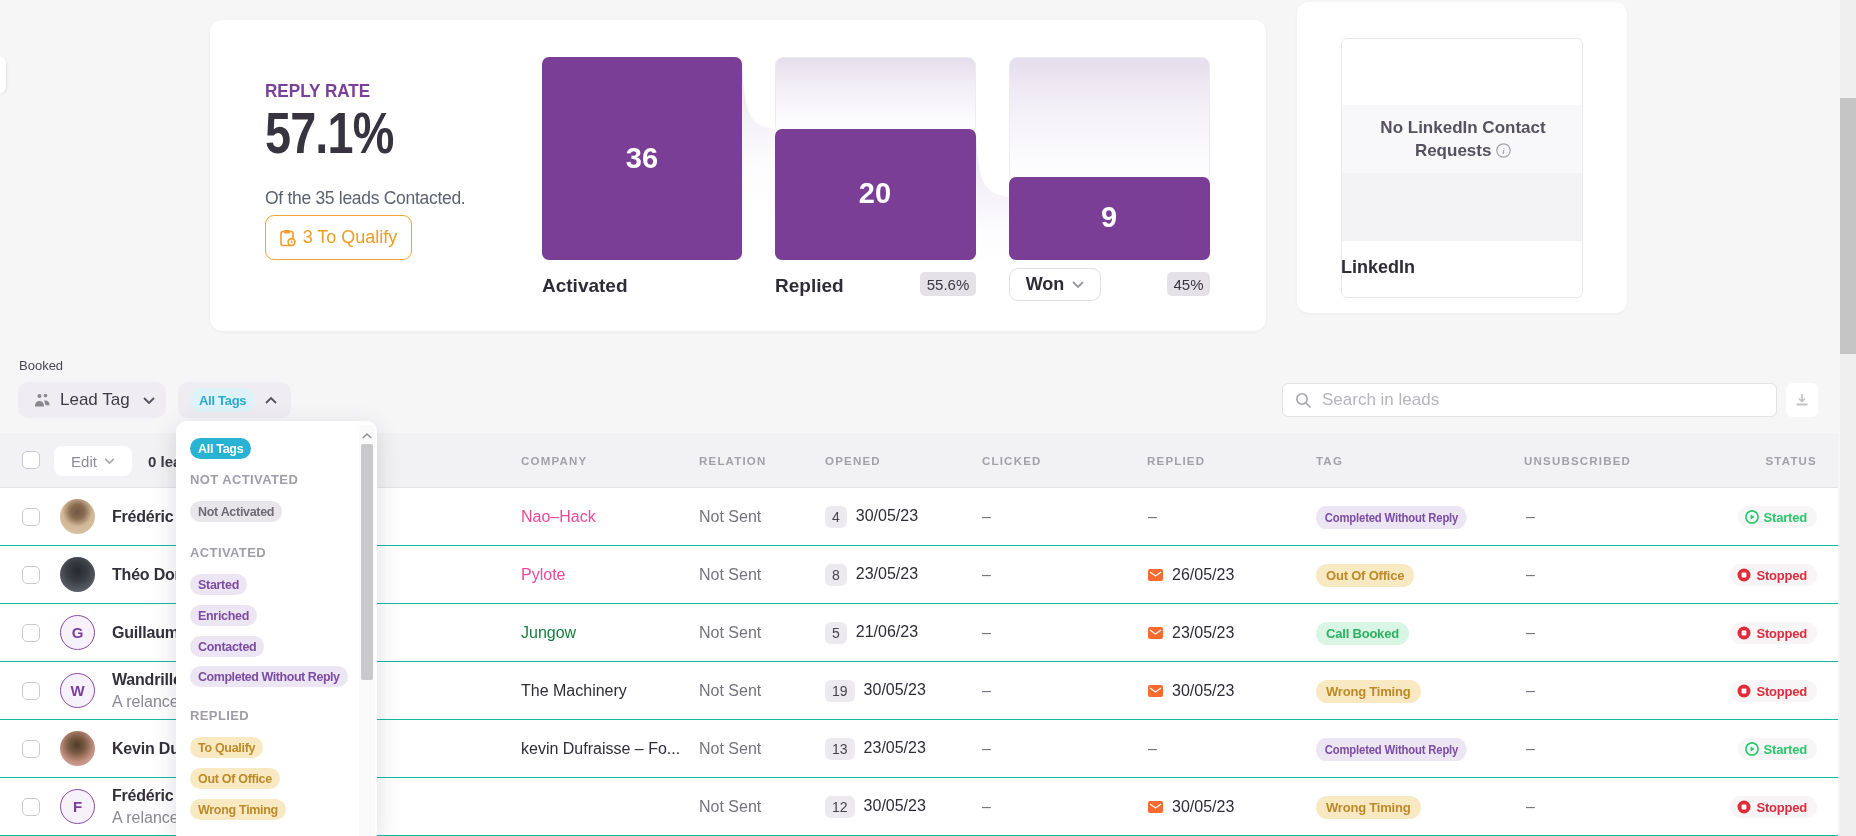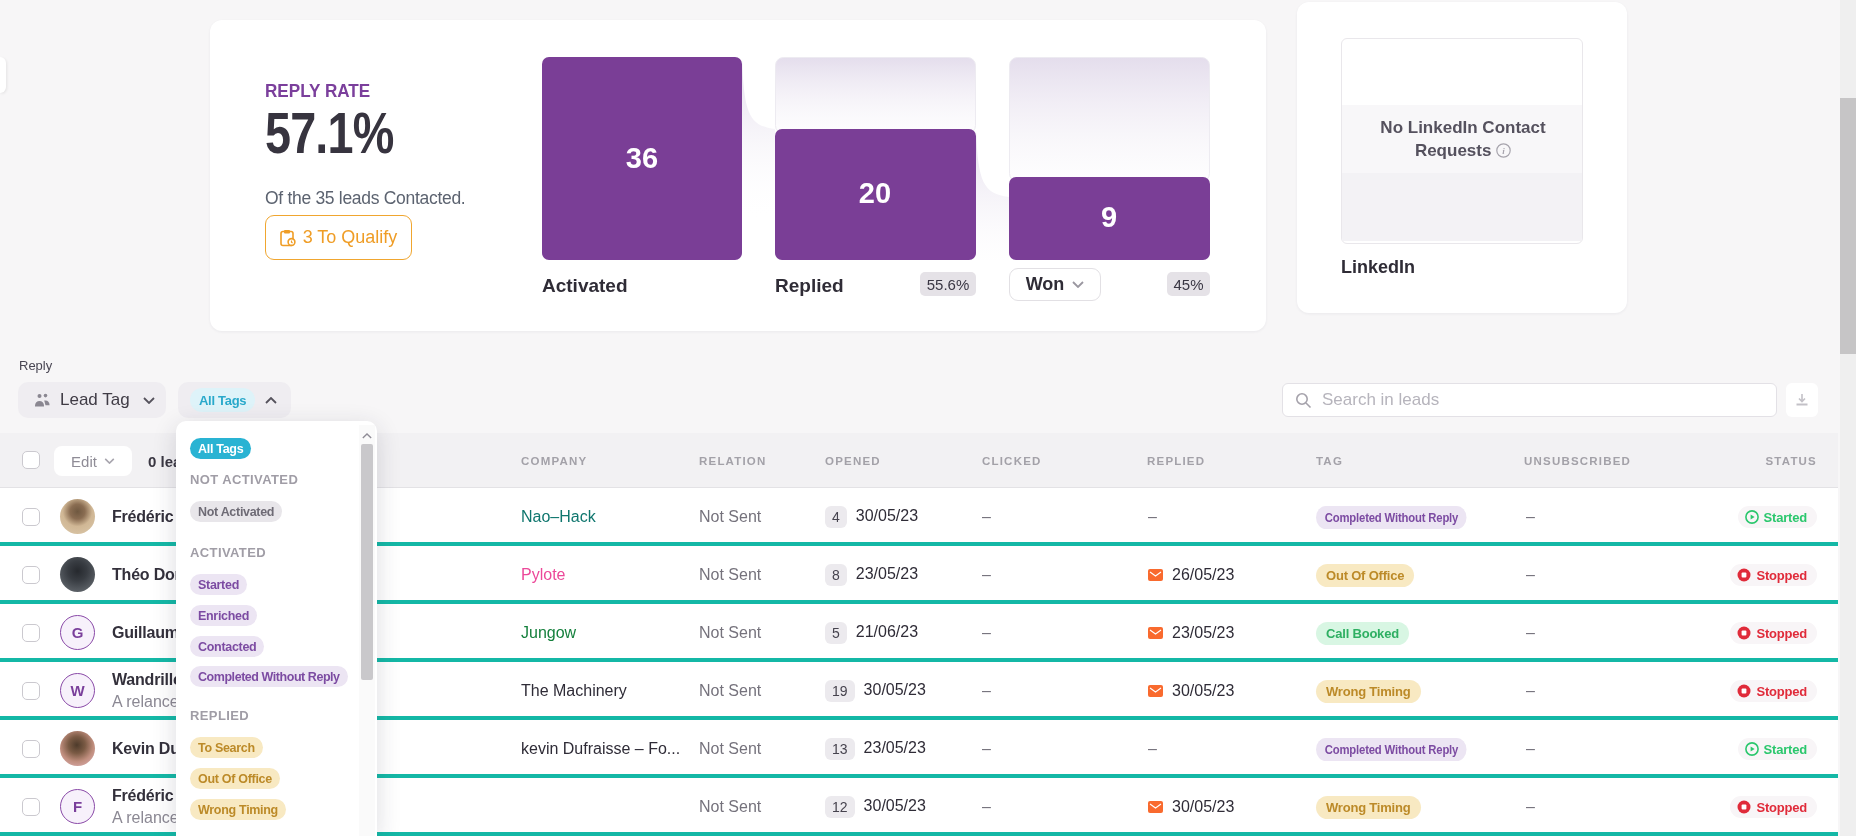--- a/index.html
+++ b/index.html
@@ -11,21 +11,21 @@
 .dd .pill{font-size:12.5px;padding:0 8px;letter-spacing:-.3px;height:21px}
 .squish{transform:scaleX(.87);transform-origin:0 50%}
 .pill.purple{background:#ece5f3;color:#7c4ba2}
 .pill.yellow{background:#f8e9c2;color:#bc8a28}
 .pill.green{background:#d8f6e3;color:#2eaf62}
 .pill.gray{background:#e8e6ea;color:#6e6b75}
 .pill.cyan{background:#29b3d3;color:#fff}
 .dash{color:#75727c;font-size:16px}
 .check{position:absolute;width:18px;height:18px;border:1.5px solid #cbc9cf;border-radius:5px;background:#fff}
 .hdr{font-size:11.5px;font-weight:bold;letter-spacing:1.2px;color:#a3a1a8}
-.row{position:absolute;left:0;width:1838px;height:58px;background:#fff;border-bottom:4px solid #14b8a6}
+.row{position:absolute;left:0;width:1838px;height:58px;background:#fff;border-bottom:1px solid #14b8a6}
 .name{font-size:16px;font-weight:bold;color:#33303b;letter-spacing:-.2px}
 .sub{font-size:14px;color:#8b8893}
 .cell{position:absolute;font-size:16px}
 .badge-num{display:inline-block;background:#eceaee;border-radius:6px;padding:3px 7px;font-size:14px;color:#46434e}
 .status{position:absolute;display:inline-flex;align-items:center;height:22px;border-radius:12px;background:#f8f5f7;padding:0 10px 0 7px;font-size:13px;font-weight:600;letter-spacing:-.2px}
 .avatar{position:absolute;width:35px;height:35px;border-radius:50%}
 .avatar.init{background:#f7f1fb;border:1.5px solid #8a4aa8;color:#7a3f9b;display:flex;align-items:center;justify-content:center;font-size:15px;font-weight:600}
 .sechdr{font-size:13px;font-weight:bold;color:#a09da6;letter-spacing:.4px}
 </style>
 </head>
@@ -85,33 +85,33 @@
   <div class="abs" style="left:710px;top:252px;width:56px;height:24px;background:#e5e2e7;border-radius:5px;color:#3a3744;font-size:15px;display:flex;align-items:center;justify-content:center">55.6%</div>
   <div class="abs" style="left:799px;top:248px;width:92px;height:33px;background:#fff;border:1px solid #e2e0e4;border-radius:9px;display:flex;align-items:center;justify-content:center;gap:8px;font-size:18px;font-weight:bold;color:#2f2c36">Won
     <svg width="12" height="7" viewBox="0 0 12 7" fill="none" stroke="#9a97a0" stroke-width="1.8">
         <path d="M1 1l5 5 5-5"></path>
       </svg>
   </div>
   <div class="abs" style="left:957px;top:252px;width:43px;height:24px;background:#e5e2e7;border-radius:5px;color:#3a3744;font-size:15px;display:flex;align-items:center;justify-content:center">45%</div>
 </div>
 
 <div class="card" style="left:1297px;top:2px;width:330px;height:311px">
-  <div class="abs" style="left:44px;top:36px;width:242px;height:206px;border:1px solid #e9e7eb;border-radius:6px;background:#fff;overflow:hidden">
+  <div class="abs" style="left:44px;top:36px;width:242px;height:260px;border:1px solid #e9e7eb;border-radius:6px;background:#fff;overflow:hidden">
     <div class="abs" style="left:0;top:66px;width:242px;height:68px;background:#f8f7f9;display:flex;align-items:center;justify-content:center;text-align:center;font-size:17px;font-weight:600;color:#55515e;line-height:23px">
         <span>No LinkedIn Contact<br>Requests&nbsp;<svg width="15" height="15" viewBox="0 0 15 15" style="vertical-align:-2px">
             <circle cx="7.5" cy="7.5" r="6.7" fill="none" stroke="#a7a4ad" stroke-width="1.2"></circle>
             <text x="7.5" y="10.6" text-anchor="middle" font-size="9" fill="#a7a4ad" font-family="Liberation Serif,serif" font-style="italic">i</text>
           </svg></span>
       </div>
     <div class="abs" style="left:0;top:134px;width:242px;height:68px;background:#f3f2f5"></div>
   </div>
   <div class="abs" style="left:44px;top:255px;font-size:18px;font-weight:bold;color:#2f2c36">LinkedIn</div>
 </div>
 
-<div class="abs" style="left:19px;top:358px;font-size:13px;color:#494653">Reply</div>
+<div class="abs" style="left:19px;top:358px;font-size:13px;color:#494653">Booked</div>
 <div class="abs" style="left:18px;top:382px;width:148px;height:36px;background:#efedf1;border-radius:10px;display:flex;align-items:center;padding-left:16px;gap:9px">
   <svg width="17" height="15" viewBox="0 0 17 15" fill="#8a8791">
       <circle cx="5.5" cy="3" r="2"></circle>
       <path d="M1 12.8c0-3 2-4.8 4.5-4.8s4.5 1.8 4.5 4.8v.7H1z"></path>
       <circle cx="11.5" cy="2.6" r="1.8"></circle>
       <path d="M10.2 7.6c.4-.1.8-.2 1.3-.2 2.3 0 4 1.6 4 4.3v.6h-4"></path>
     </svg>
   <span style="font-size:17px;color:#3f3b45">Lead Tag</span>
   <svg width="12" height="7" viewBox="0 0 12 7" fill="none" stroke="#55525c" stroke-width="1.8" style="margin-left:4px">
       <path d="M1 1l5 5 5-5"></path>
@@ -153,21 +153,21 @@
 <div class="hdr abs" style="left:1147px;top:455px">REPLIED</div>
 <div class="hdr abs" style="left:1316px;top:455px">TAG</div>
 <div class="hdr abs" style="left:1524px;top:455px">UNSUBSCRIBED</div>
 <div class="hdr abs" style="right:39px;top:455px">STATUS</div>
 
 <div id="rows">
     <div class="row" style="top:488px">
       <div class="check" style="left:22px;top:20px"></div>
       <div class="avatar" style="left:60px;top:11px;background:radial-gradient(circle at 50% 36%,#6f5840 0,#8a6d52 26%,#d0b795 52%,#dcc9ab 100%)"></div>
       <div class="cell name" style="left:112px;top:20px">Frédéric</div>
-      <div class="cell" style="left:521px;top:20px;color:#0f766e">Nao–Hack</div>
+      <div class="cell" style="left:521px;top:20px;color:#ec4899">Nao–Hack</div>
       <div class="cell" style="left:699px;top:20px;color:#75727c">Not Sent</div>
       <div class="cell" style="left:825px;top:18px"><span class="badge-num">4</span><span style="margin-left:9px;color:#2f2c37;vertical-align:1px">30/05/23</span></div>
       <div class="cell dash" style="left:982px;top:20px">–</div>
       <div class="cell dash" style="left:1148px;top:20px">–</div>
       <div class="abs" style="left:1316px;top:18px"><span class="pill purple squish">Completed Without Reply</span></div>
       <div class="cell dash" style="left:1526px;top:20px">–</div>
       <div class="status" style="right:21px;top:18px;color:#2bc76d"><svg width="14" height="14" viewBox="0 0 14 14" style="margin-right:5px">
           <circle cx="7" cy="7" r="6.1" fill="none" stroke="#2bc76d" stroke-width="1.6"></circle>
           <path d="M5.6 4.6l4 2.4-4 2.4z" fill="#2bc76d"></path>
         </svg>Started</div>
@@ -271,21 +271,21 @@
 <div class="abs dd" style="left:176px;top:421px;width:201px;height:415px;background:#fff;border-radius:10px 10px 0 0;box-shadow:0 6px 24px rgba(40,35,60,.16);z-index:40">
   <div class="abs" style="left:14px;top:17px"><span class="pill cyan">All Tags</span></div>
   <div class="sechdr abs" style="left:14px;top:51px">NOT ACTIVATED</div>
   <div class="abs" style="left:14px;top:80px"><span class="pill gray">Not Activated</span></div>
   <div class="sechdr abs" style="left:14px;top:124px">ACTIVATED</div>
   <div class="abs" style="left:14px;top:153px"><span class="pill purple">Started</span></div>
   <div class="abs" style="left:14px;top:184px"><span class="pill purple">Enriched</span></div>
   <div class="abs" style="left:14px;top:215px"><span class="pill purple">Contacted</span></div>
   <div class="abs" style="left:14px;top:245px"><span class="pill purple" style="letter-spacing:-.45px">Completed Without Reply</span></div>
   <div class="sechdr abs" style="left:14px;top:287px">REPLIED</div>
-  <div class="abs" style="left:14px;top:316px"><span class="pill yellow">To Search</span></div>
+  <div class="abs" style="left:14px;top:316px"><span class="pill yellow">To Qualify</span></div>
   <div class="abs" style="left:14px;top:347px"><span class="pill yellow">Out Of Office</span></div>
   <div class="abs" style="left:14px;top:378px"><span class="pill yellow">Wrong Timing</span></div>
 
   <div class="abs" style="right:2px;top:4px;width:16px;height:411px;background:#fafafa"></div>
   <div class="abs" style="right:2px;top:4px;width:16px;height:22px;display:flex;align-items:center;justify-content:center">
     <svg width="10" height="6" viewBox="0 0 12 7" fill="none" stroke="#8f8c96" stroke-width="1.6">
         <path d="M1 6l5-5 5 5"></path>
       </svg>
   </div>
   <div class="abs" style="right:4px;top:23px;width:12px;height:236px;background:#c9c8cb;border-radius:2px"></div>

